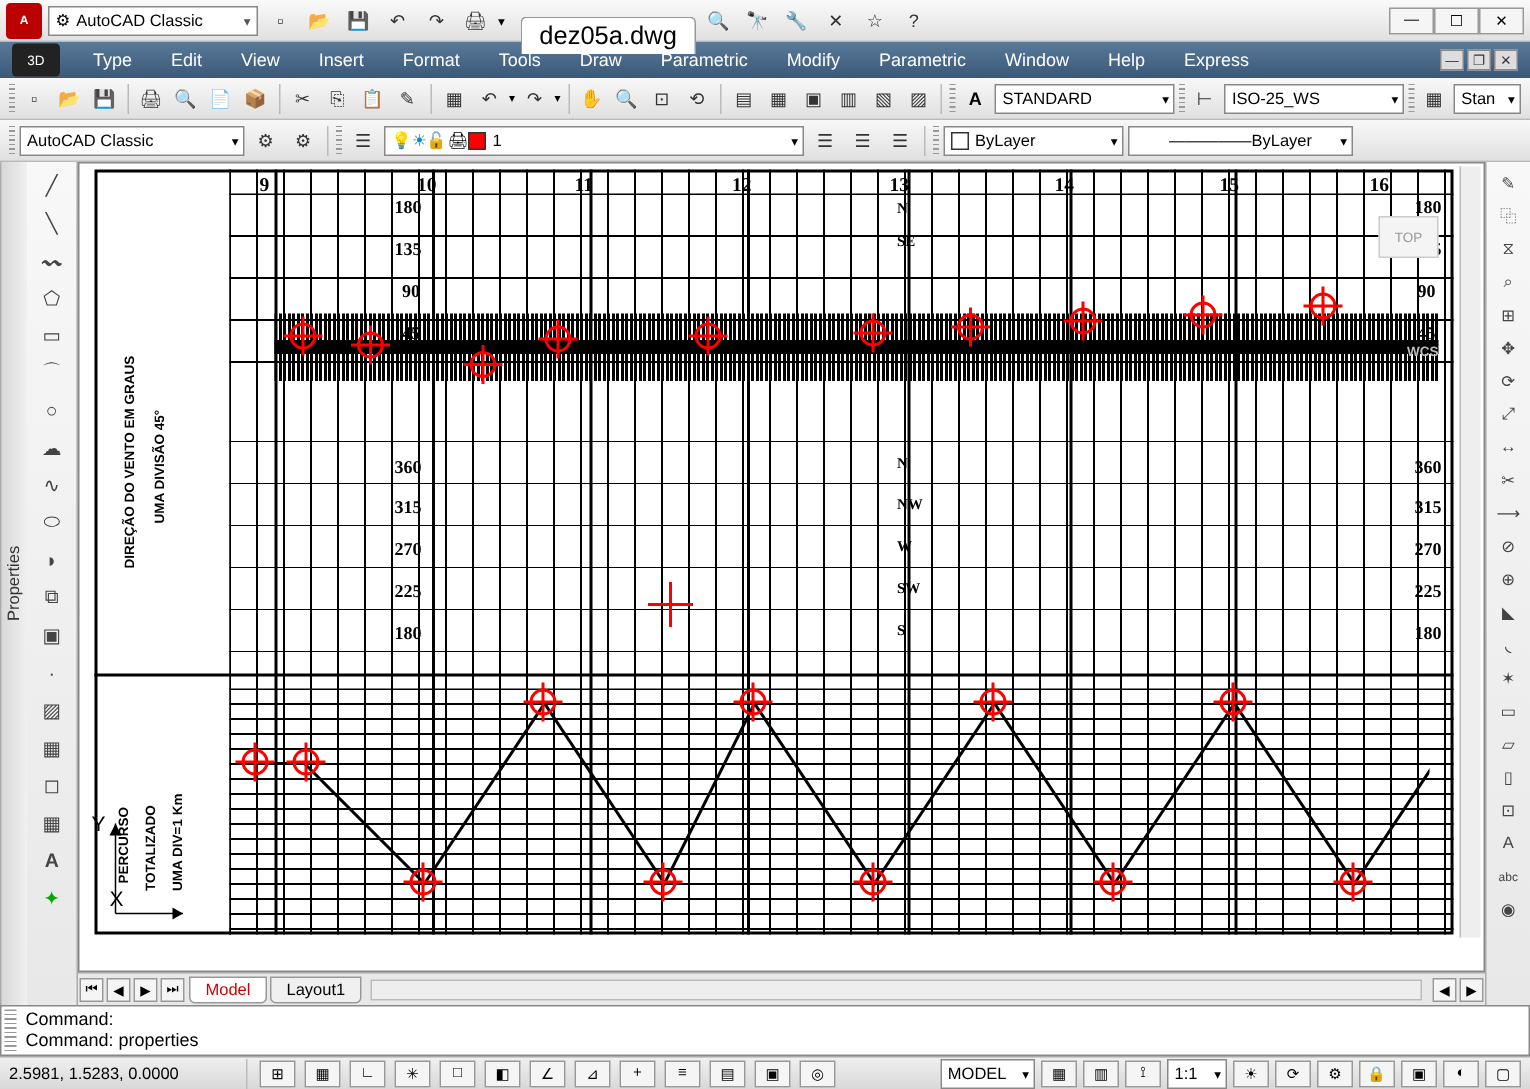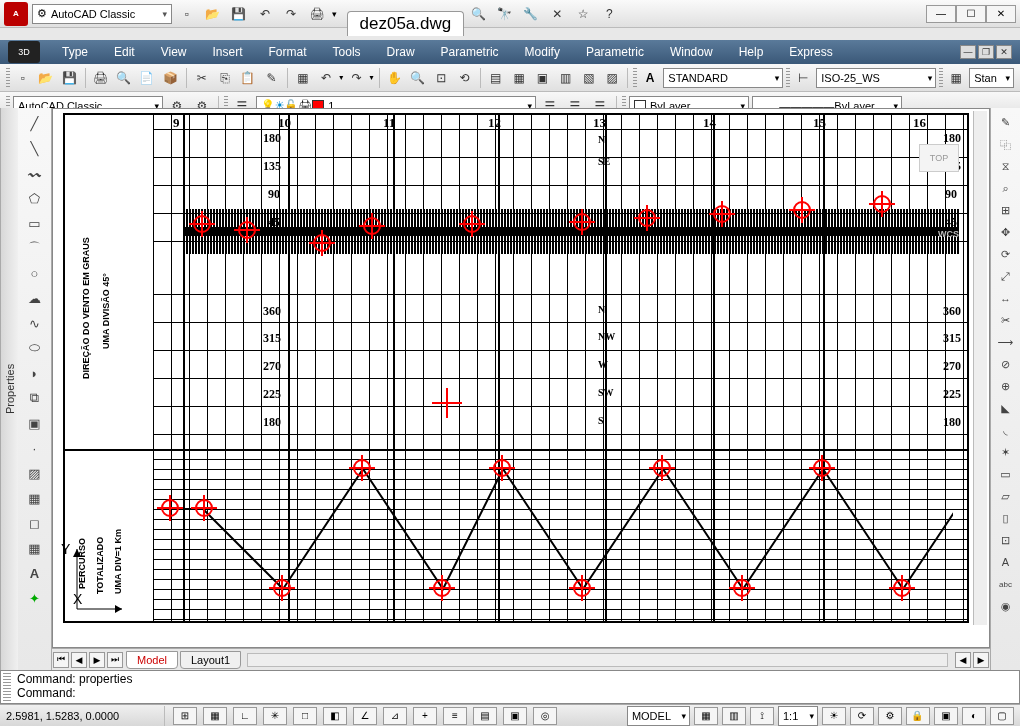--- a/index.html
+++ b/index.html
@@ -8,21 +8,21 @@
 .title-bar { height: 28px; background: linear-gradient(#fafafa,#e0e0e0); display: flex; align-items: center; padding: 0 4px; gap: 4px; border-bottom: 1px solid #bbb; }
 .app-icon { width: 24px; height: 24px; background: #b00; border-radius: 3px; display:flex; align-items:center; justify-content:center; color:#fff; font-size:8px; font-weight:bold; }
 .ws-dropdown { height: 20px; border:1px solid #888; background:#fff; font-size:11px; padding:2px 20px 2px 4px; position:relative; min-width:140px; display:flex; align-items:center; }
 .ws-dropdown::after { content:"▾"; position:absolute; right:4px; font-size:9px; color:#555;}
 .tbtn { width:22px; height:22px; display:flex; align-items:center; justify-content:center; font-size:12px; color:#333; border:1px solid transparent; border-radius:2px;}
 .tab-file { background:#fff; border:1px solid #999; border-bottom:none; padding:2px 12px; font-size:17px; border-radius:4px 4px 0 0; margin-left:6px;margin-top:20px;}
 .search-box { border:1px solid #999; background:#fff; height:20px; width:150px; padding:2px 6px; font-size:10px; font-style:italic; color:#999; margin-left:6px;}
 .win-controls { margin-left:auto; display:flex; gap:0;}
 .win-controls .wb { width:30px; height:18px; border:1px solid #999; background:#f5f5f5; display:flex; align-items:center; justify-content:center; font-size:10px;}
 
-.menu-bar { height:24px; background: linear-gradient(#5a7a9a,#3a5878); display:flex; align-items:center; padding:0 8px; gap:2px; color:#fff; font-size:12px;margin-top:12px;}
+.menu-bar { height:24px; background: linear-gradient(#5a7a9a,#3a5878); display:flex; align-items:center; padding:0 8px; gap:2px; color:#fff; font-size:12px;}
 .menu-bar .logo-3d { width:32px; height:22px; background:#222; border-radius:3px; display:flex; align-items:center; justify-content:center; font-size:9px; color:#fff; margin-right:8px;}
 .menu-item { padding:3px 12px;}
 .mdi-controls { margin-left:auto; display:flex; gap:2px;}
 .mdi-controls span { width:16px; height:14px; background:#ddd; color:#333; display:flex; align-items:center; justify-content:center; font-size:9px; border:1px solid #888;}
 
 .toolbar-row { height:28px; background:linear-gradient(#f8f8f8,#e0e0e0); border-bottom:1px solid #bbb; display:flex; align-items:center; padding:0 6px; gap:3px;}
 .tb-grip { width:4px; height:20px; background:repeating-linear-gradient(#999 0,#999 1px,transparent 1px,transparent 3px);}
 .tb-sep { width:1px; height:20px; background:#bbb; margin:0 2px;}
 .dd { border:1px solid #888; background:#fff; height:20px; font-size:11px; padding:2px 18px 2px 4px; position:relative; display:flex; align-items:center;}
 .dd::after{content:"▾"; position:absolute; right:3px; font-size:9px;}
@@ -368,22 +368,22 @@
     <div class="rtb">▯</div>
     <div class="rtb">⊡</div>
     <div class="rtb">A</div>
     <div class="rtb" style="font-size:8px;">abc</div>
     <div class="rtb">◉</div>
   </div>
 </div>
 
 <div class="cmd-area">
   <div class="g"></div>
+  <div class="ln">Command:</div>
   <div class="ln">Command: properties</div>
-  <div class="ln">Command:</div>
 </div>
 
 <div class="status-bar">
   <span class="coords">2.5981, 1.5283, 0.0000</span>
   <div class="tb-sep"></div>
   <div class="sbtn">⊞</div>
   <div class="sbtn">▦</div>
   <div class="sbtn">∟</div>
   <div class="sbtn">✳</div>
   <div class="sbtn">□</div>

